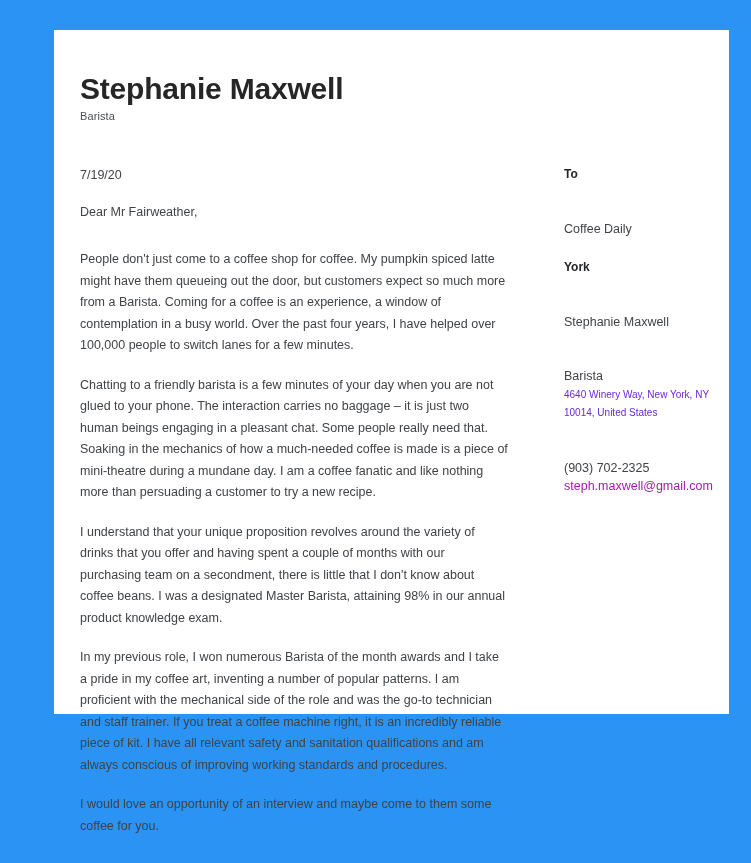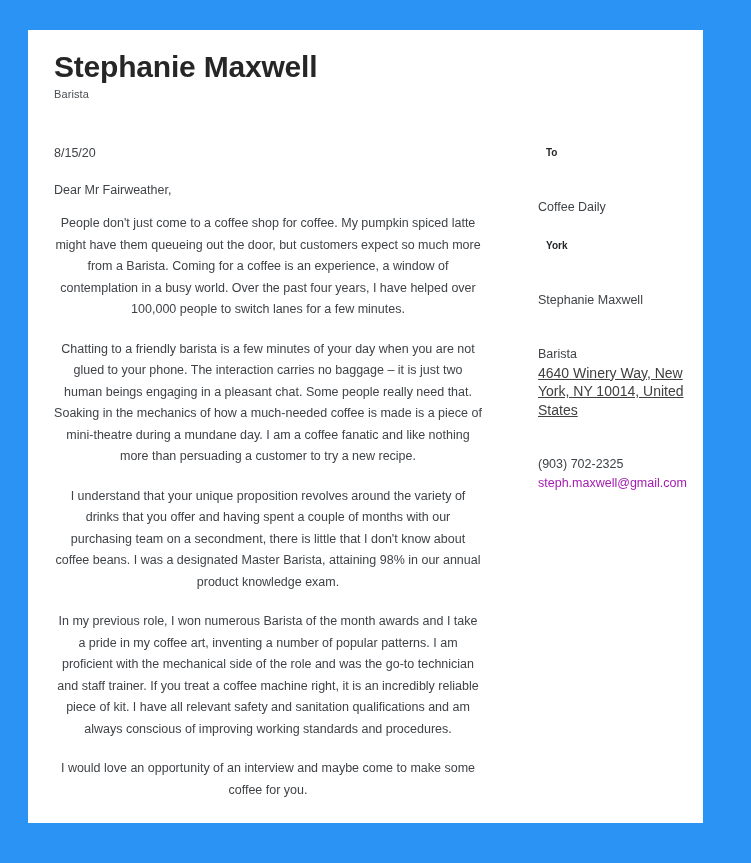--- a/index.html
+++ b/index.html
@@ -8,27 +8,27 @@
   }
   body {
     width: 751px;
     height: 863px;
     background: #2b93f4;
     font-family: "Liberation Sans", sans-serif;
     overflow: hidden;
   }
   .page {
     position: absolute;
-    left: 28px;
+    left: 54px;
     top: 30px;
     width: 675px;
-    height: 793px;
+    height: 684px;
     background: #ffffff;
     box-sizing: border-box;
-    padding: 8px 0 0 0;
+    padding: 30px 0 0 0;
   }
   .inner {
     position: relative;
     width: 100%;
     height: 100%;
   }
   
   .header {
     position: absolute;
     left: 26px;
@@ -59,64 +59,62 @@
   .date {
     font-size: 12.5px;
     color: #3f4347;
     line-height: 21px;
     margin-bottom: 16px;
   }
   .salutation {
     font-size: 12.5px;
     color: #3f4347;
     line-height: 21px;
-    margin-bottom: 12px;
+    margin-bottom: 26px;
   }
   .para {
     font-size: 12.5px;
     color: #3f4347;
     line-height: 21.5px;
     margin: 0 0 18px 0;
-    text-align: center;
+    text-align: left;
   }
   .closing {
     font-size: 12.5px;
     color: #3f4347;
     line-height: 21px;
     margin: 0 0 18px 0;
   }
   
   .side-col {
     position: absolute;
     left: 510px;
     top: 105px;
     width: 160px;
   }
   .side-heading {
-    font-size: 10px;
+    font-size: 12px;
     font-weight: bold;
     color: #232628;
     line-height: 19px;
     margin-bottom: 2px;
-    margin-left: 8px;
   }
   .side-line {
     font-size: 12.5px;
     color: #3f4347;
     line-height: 18.5px;
     margin-top: 36px;
   }
   .side-block-gap {
     height: 19px;
   }
   .side-address {
-    font-size: 14px;
-    color: #404040;
+    font-size: 10px;
+    color: #6d28d9;
     line-height: 18.5px;
-    text-decoration: underline;
   }
   .side-email {
     font-size: 12.5px;
     color: #a21caf;
     line-height: 18.5px;
     text-decoration: none;
     display: block;
     word-break: break-all;
   }
 </style>
@@ -125,27 +123,27 @@
 
 <div class="page">
   <div class="inner">
 
     <div class="header">
       <div class="name">Stephanie Maxwell</div>
       <div class="role">Barista</div>
     </div>
 
     <div class="body-col">
-      <div class="date">8/15/20</div>
+      <div class="date">7/19/20</div>
       <div class="salutation">Dear Mr Fairweather,</div>
       <p class="para">People don't just come to a coffee shop for coffee. My pumpkin spiced latte might have them queueing out the door, but customers expect so much more from a Barista. Coming for a coffee is an experience, a window of contemplation in a busy world. Over the past four years, I have helped over 100,000 people to switch lanes for a few minutes.</p>
       <p class="para">Chatting to a friendly barista is a few minutes of your day when you are not glued to your phone. The interaction carries no baggage – it is just two human beings engaging in a pleasant chat. Some people really need that. Soaking in the mechanics of how a much-needed coffee is made is a piece of mini-theatre during a mundane day. I am a coffee fanatic and like nothing more than persuading a customer to try a new recipe.</p>
       <p class="para">I understand that your unique proposition revolves around the variety of drinks that you offer and having spent a couple of months with our purchasing team on a secondment, there is little that I don't know about coffee beans. I was a designated Master Barista, attaining 98% in our annual product knowledge exam.</p>
       <p class="para">In my previous role, I won numerous Barista of the month awards and I take a pride in my coffee art, inventing a number of popular patterns. I am proficient with the mechanical side of the role and was the go-to technician and staff trainer. If you treat a coffee machine right, it is an incredibly reliable piece of kit. I have all relevant safety and sanitation qualifications and am always conscious of improving working standards and procedures.</p>
-      <p class="para">I would love an opportunity of an interview and maybe come to make some coffee for you.</p>
+      <p class="para">I would love an opportunity of an interview and maybe come to them some coffee for you.</p>
 
     </div>
 
     <div class="side-col">
 
       <div>
         <div class="side-heading">To</div>
         <div class="side-line">Coffee Daily</div>
       </div>
 

